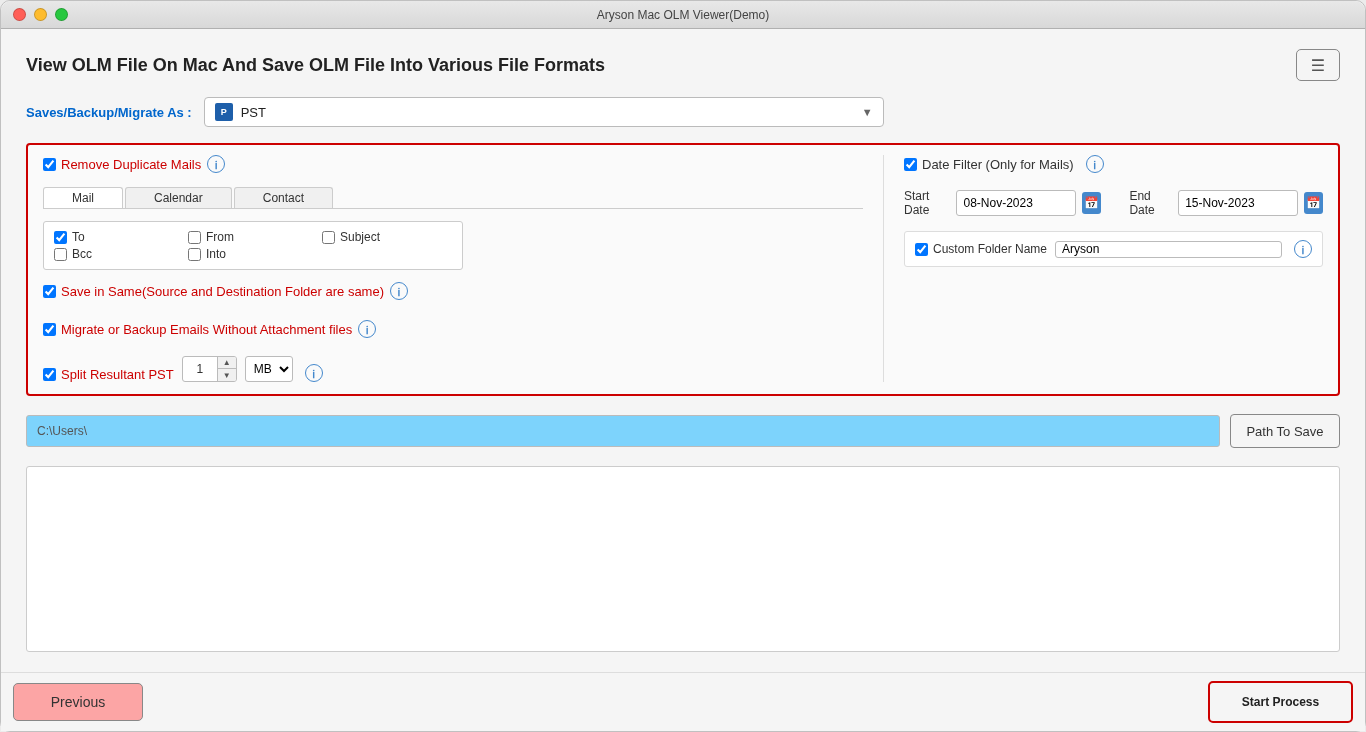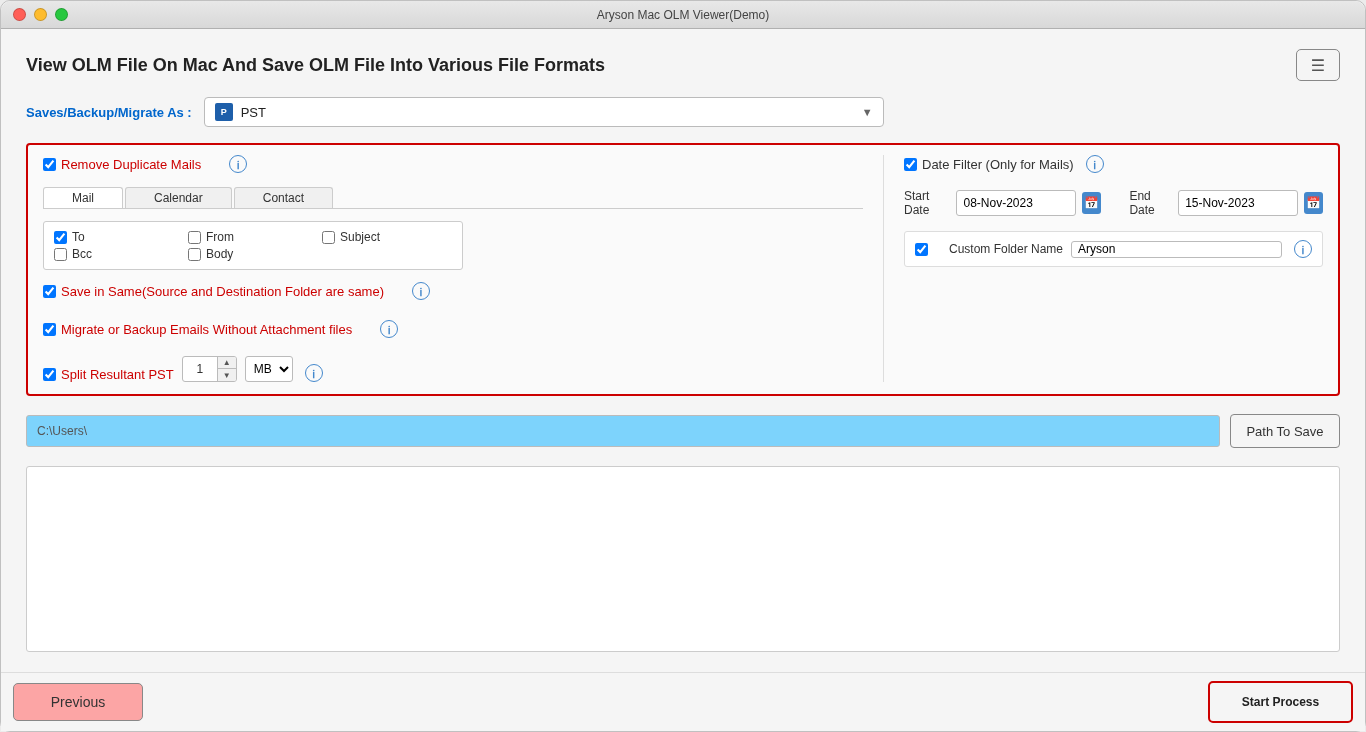--- a/index.html
+++ b/index.html
@@ -140,21 +140,21 @@
       width: 440px;
       border-left: 1px solid #ddd;
       padding-left: 20px;
       display: flex;
       flex-direction: column;
       gap: 14px;
     }
     .option-row {
       display: flex;
       align-items: center;
-      gap: 24px;
+      gap: 2px;
     }
     .option-label {
       font-size: 13px;
       color: #cc0000;
       font-weight: 500;
     }
     .info-icon {
       width: 18px;
       height: 18px;
       border: 1.5px solid #4488cc;
@@ -446,21 +446,21 @@
           <div class="cb-item">
             <input type="checkbox" id="cb-subject" style="">
             <label for="cb-subject">Subject</label>
           </div>
           <div class="cb-item">
             <input type="checkbox" id="cb-bcc" style="">
             <label for="cb-bcc">Bcc</label>
           </div>
           <div class="cb-item">
             <input type="checkbox" id="cb-body" style="">
-            <label for="cb-body">Body</label>
+            <label for="cb-body">Into</label>
           </div>
         </div>
 
         <div class="option-row">
           <div class="checkbox-inline">
             <input type="checkbox" id="sis" checked="" style="">
             <label for="sis" class="option-label">Save in Same(Source and Destination Folder are same)</label>
           </div>
           <div class="info-icon">ℹ</div>
         </div>
@@ -513,21 +513,21 @@
           <div class="date-group">
             <span class="date-label">End Date</span>
             <input type="text" class="date-input" value="15-Nov-2023" style="">
             <div class="cal-icon">📅</div>
           </div>
         </div>
 
         <div class="custom-folder-row">
           <div class="checkbox-inline">
             <input type="checkbox" id="cf" checked="" style="">
-            <span style="font-size:12px;color:#333;font-weight:500;margin-left:16px;">Custom Folder Name</span>
+            <span style="font-size:12px;color:#333;font-weight:500;">Custom Folder Name</span>
           </div>
           <input type="text" class="custom-folder-input" value="Aryson" style="">
           <div class="info-icon">ℹ</div>
         </div>
 
       </div>
     </div>
 
     <div class="path-row">
       <input type="text" class="path-input" value="C:\Users\" style="">

